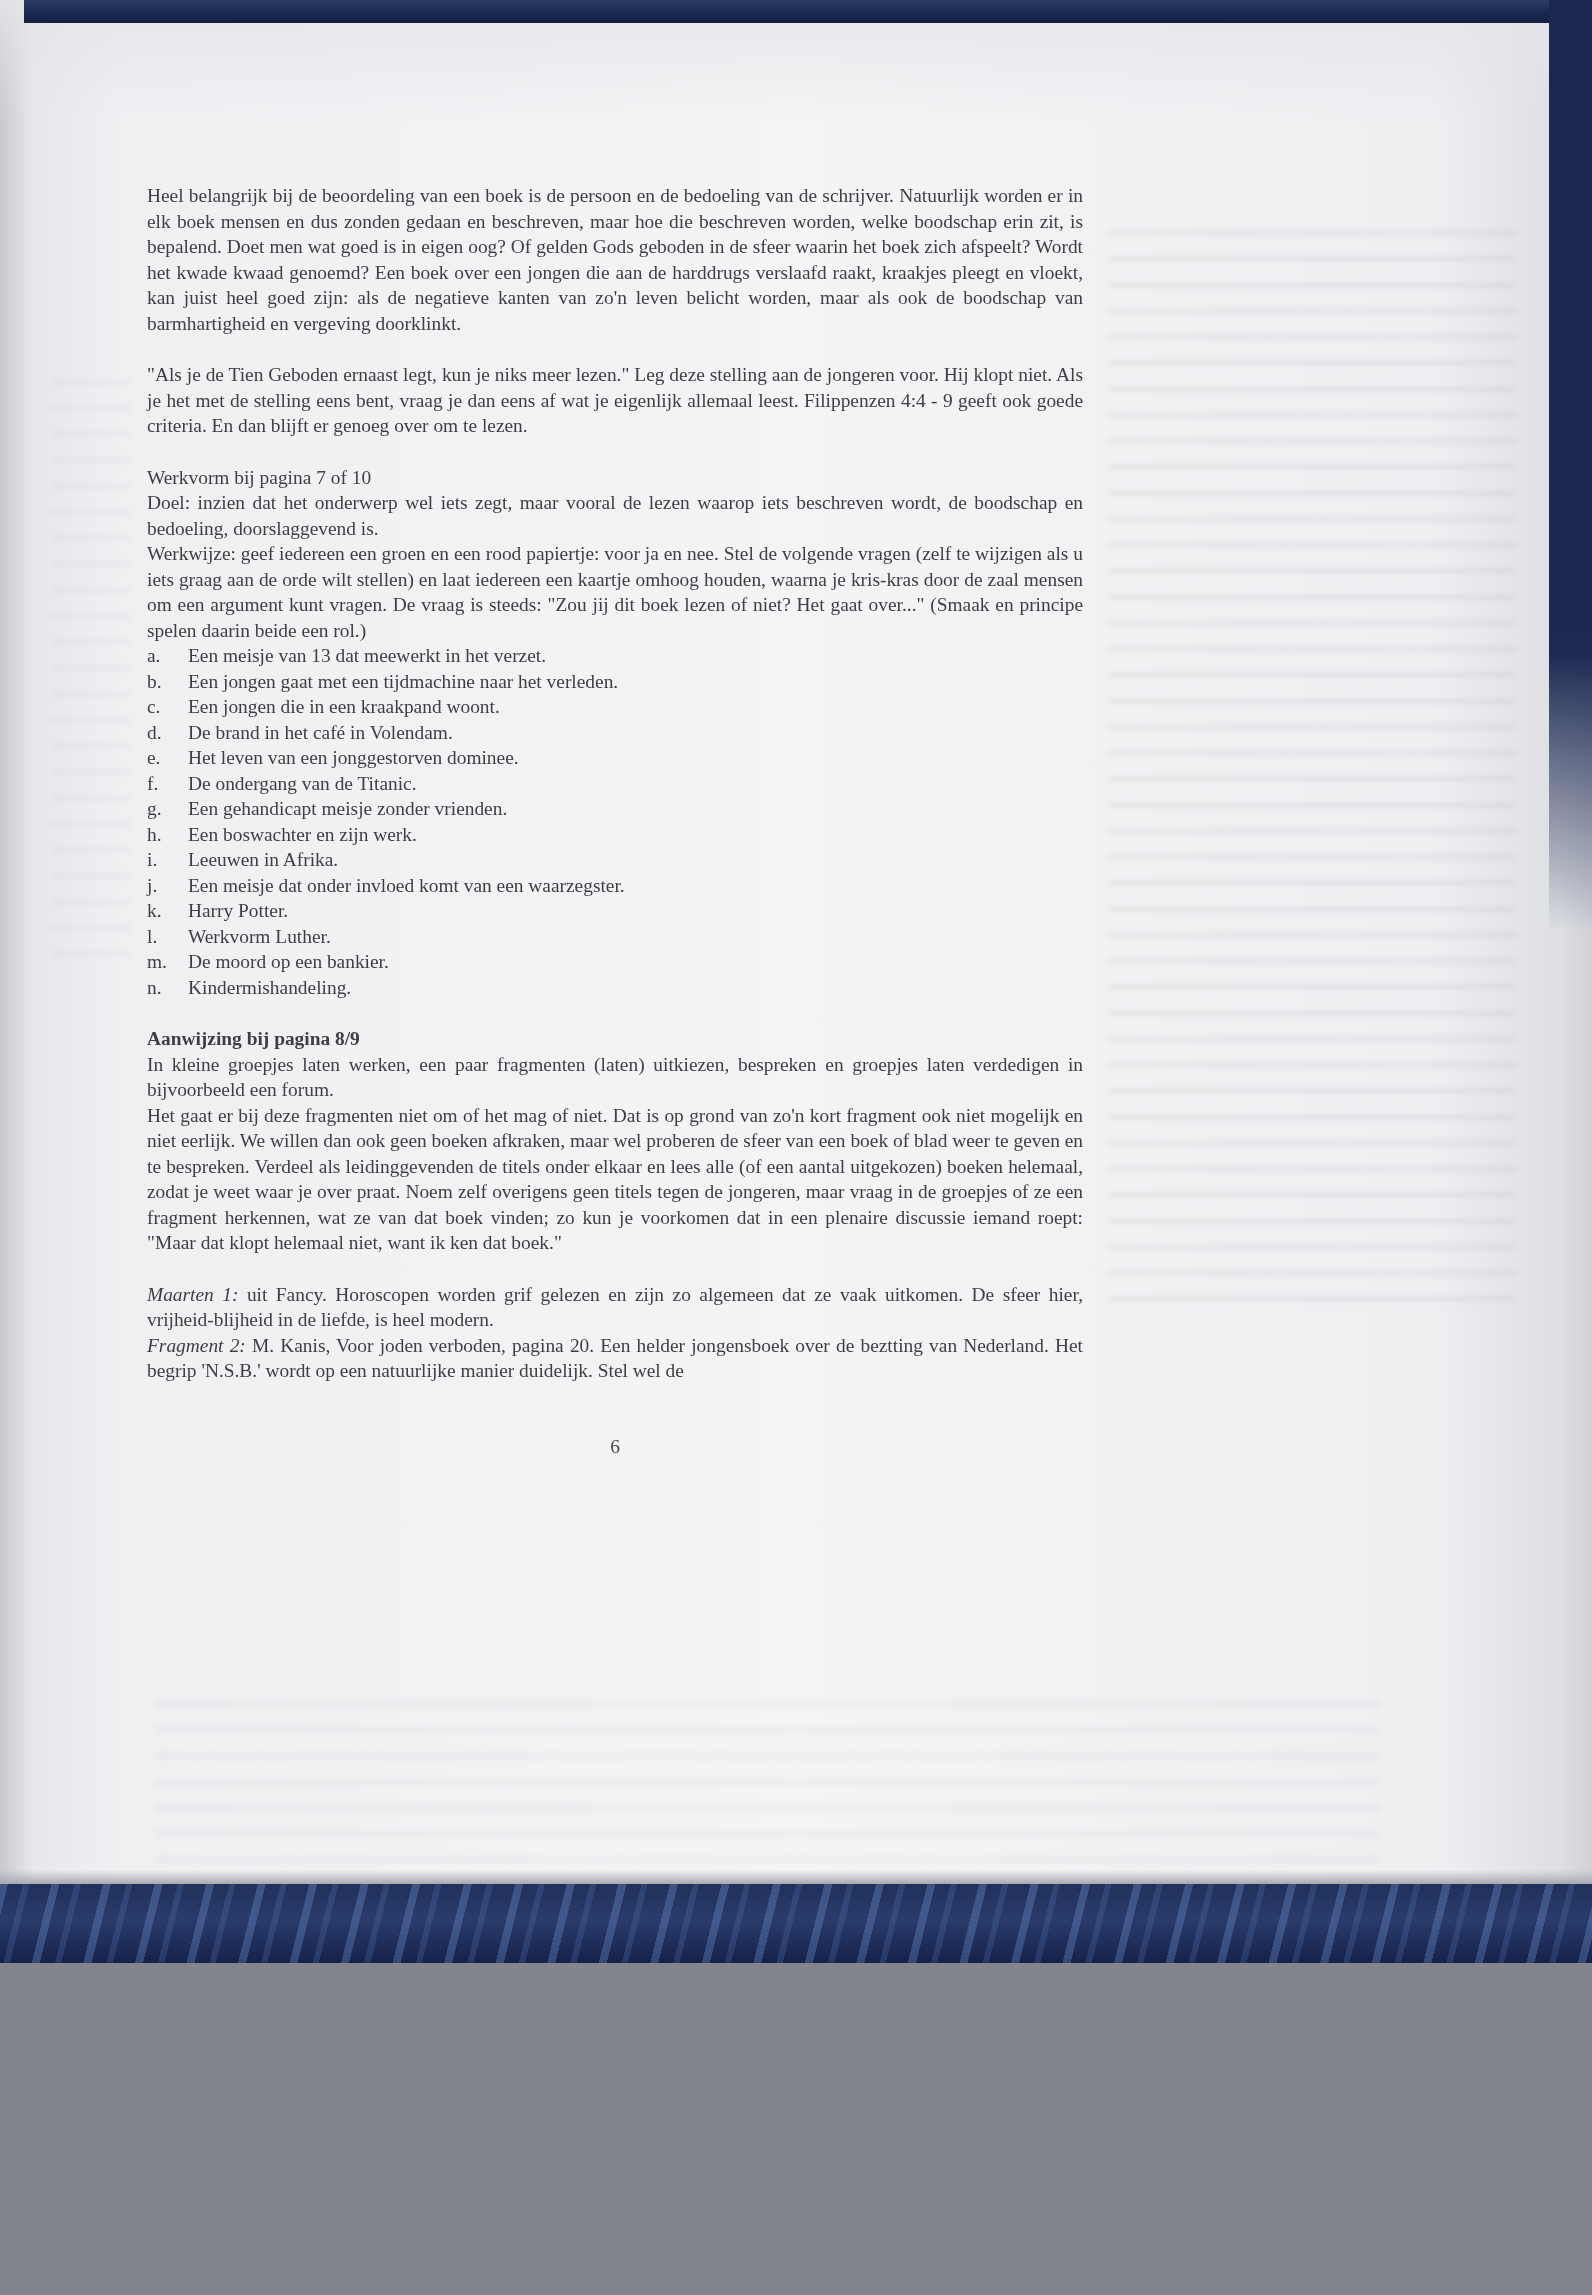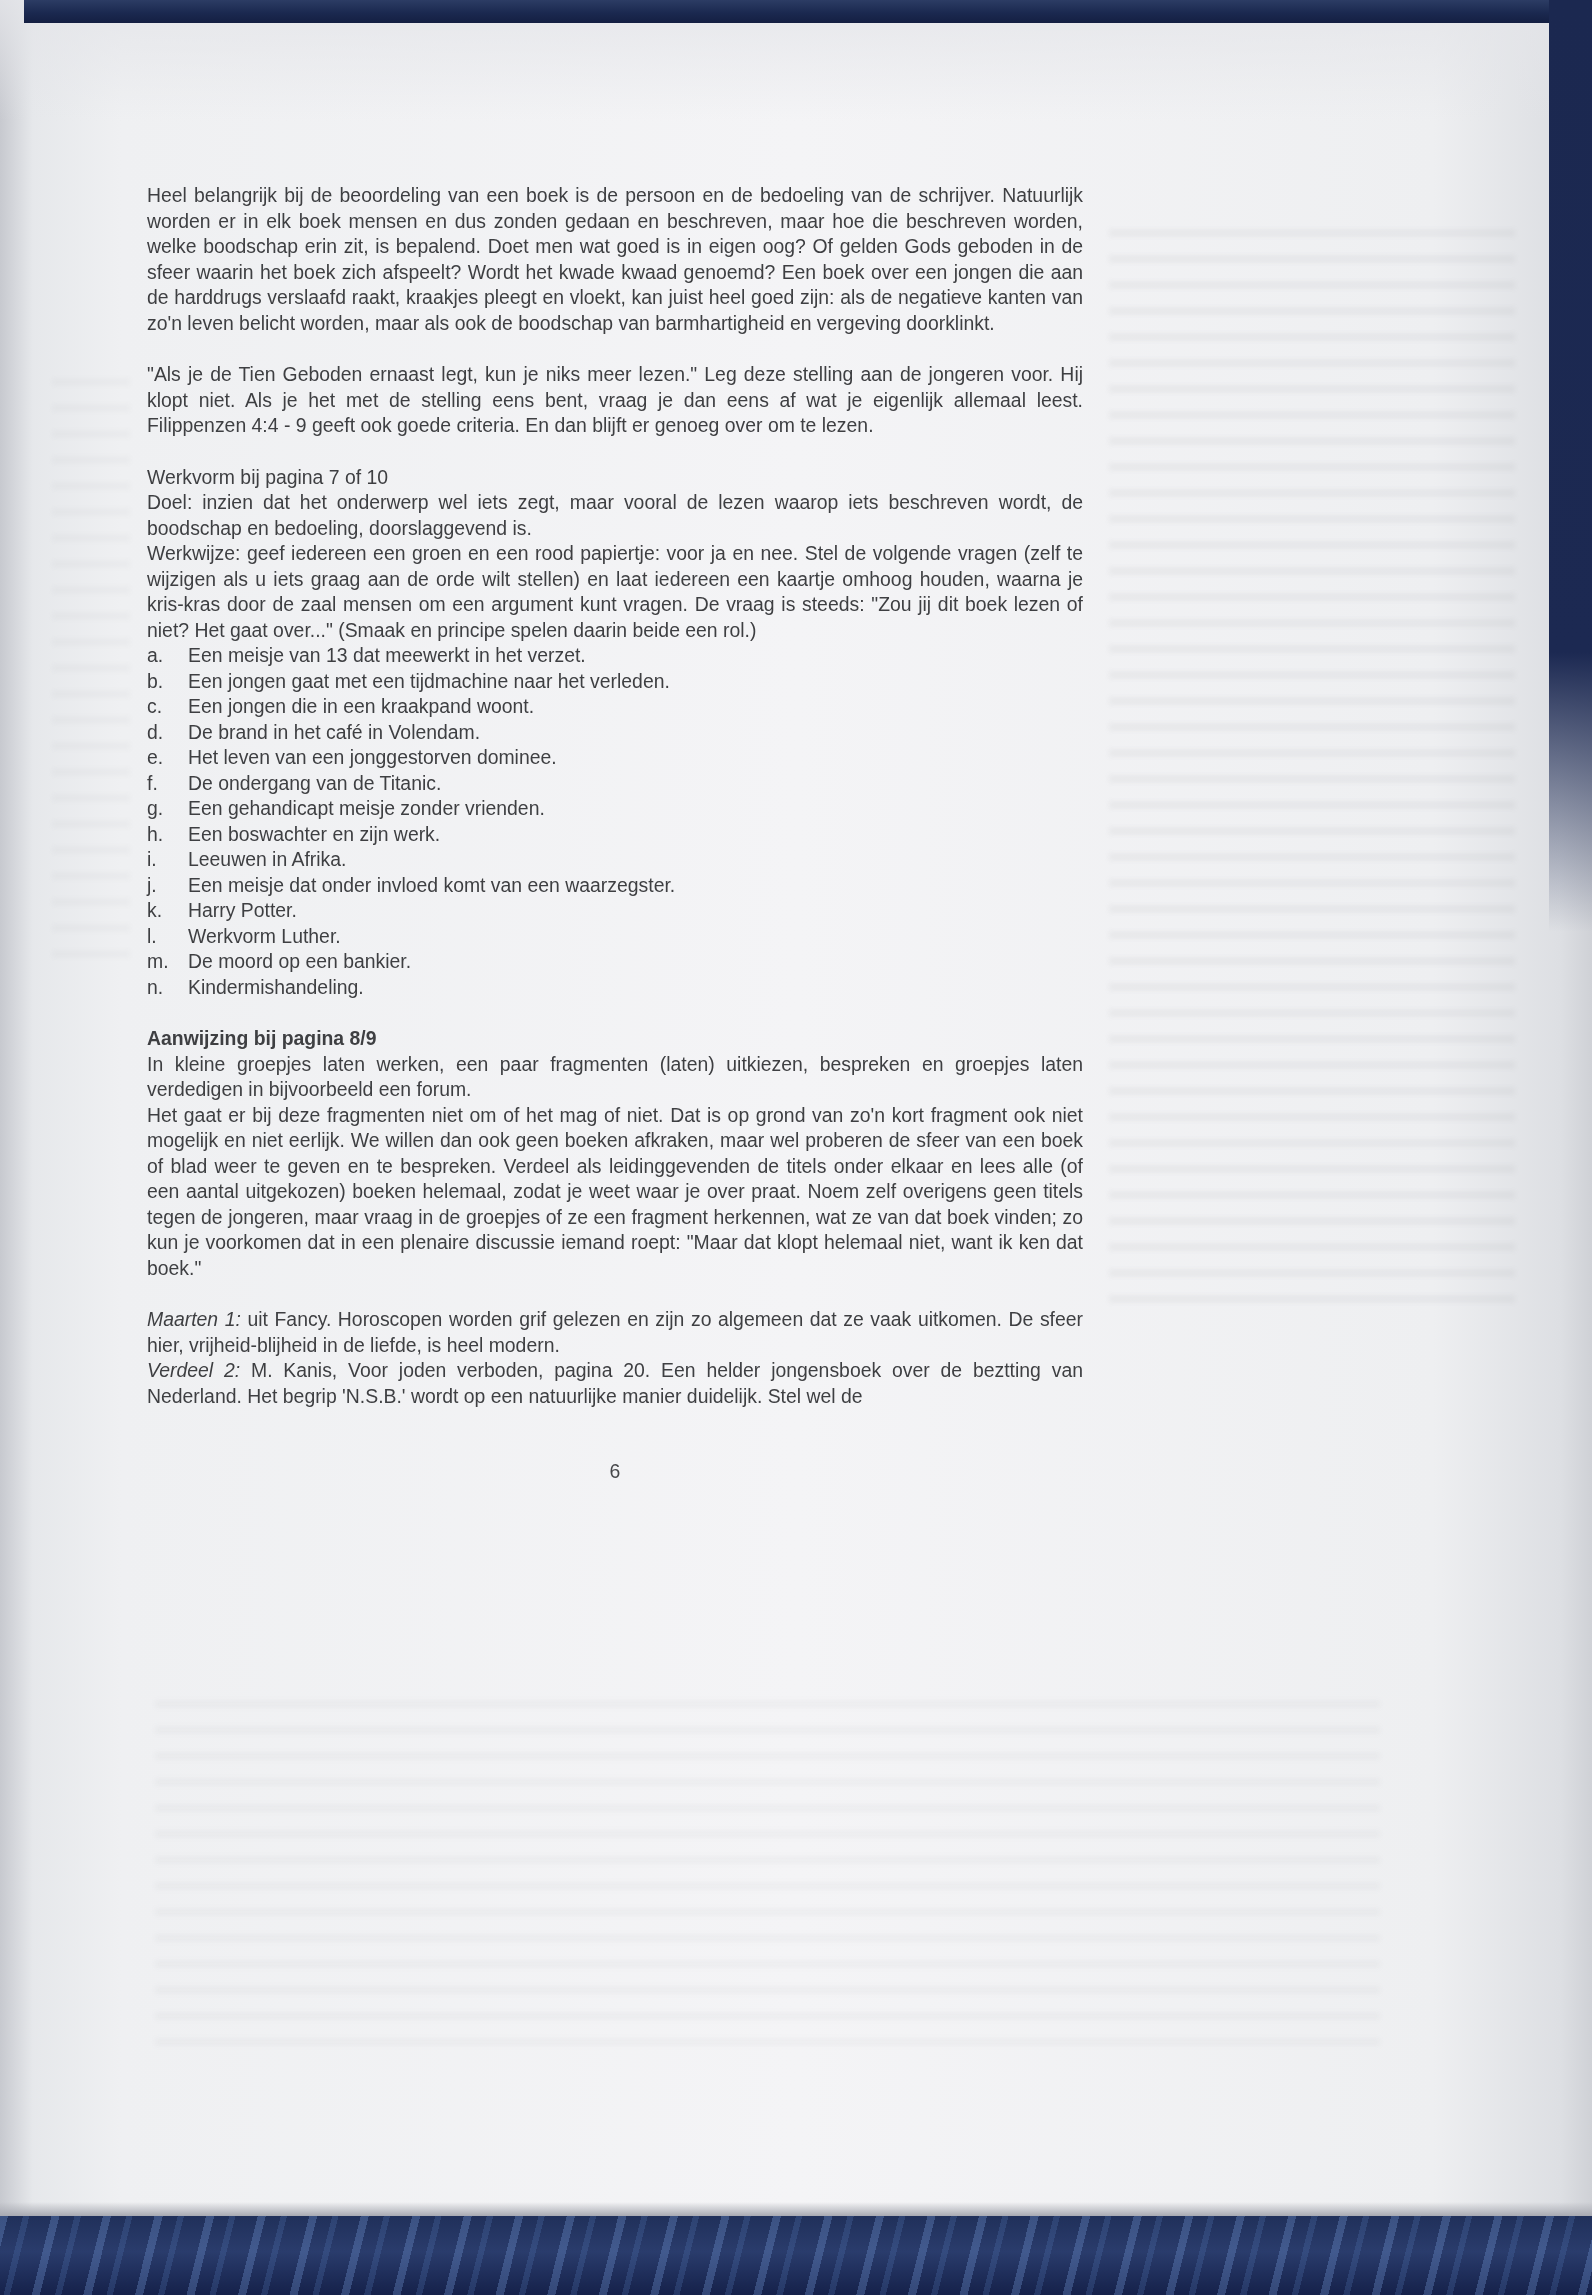--- a/index.html
+++ b/index.html
@@ -1,22 +1,22 @@
 <!DOCTYPE html>
 <html style="font-size:14px"><head>
 <meta charset="utf-8">
 <style>
   html, body { margin: 0; padding: 0; background: #83858d; }
 
   .scan {
     position: relative;
     width: 1592px;
-    height: 2295px;
+    height: 1963px;
     overflow: hidden;
-    font-family: Liberation Sans, sans-serif;
+    font-family: Liberation Serif, serif;
     background:
       linear-gradient(180deg, rgba(228,229,233,0.85) 0px, rgba(242,243,245,0) 121px),
       linear-gradient(90deg, #c7c9cf 0px, #e6e8eb 33px, #eff0f2 121px, #f4f4f6 50%, #eeeff1 90%, #dddfe3 98%, #cfd1d6 100%);
   }
 
   
   .top-bar {
     position: absolute;
     left: 24px; right: 0; top: 0; height: 23px;
     background: linear-gradient(180deg, #2c3c64 0%, #1b2950 55%, #141f42 100%);
@@ -179,21 +179,21 @@
 
     <p class="bold">Aanwijzing bij pagina 8/9</p>
     <p>In kleine groepjes laten werken, een paar fragmenten (laten) uitkiezen, bespreken en groepjes laten verdedigen in bijvoorbeeld een forum.</p>
     <p class="gap">Het gaat er bij deze fragmenten niet om of het mag of niet. Dat is op grond van zo'n kort fragment ook niet mogelijk en niet eerlijk. We willen dan ook geen boeken afkraken, maar wel proberen de sfeer van een boek of blad weer te geven en te bespreken. Verdeel als leidinggevenden de titels onder elkaar en lees alle (of een aantal uitgekozen) boeken helemaal, zodat je weet waar je over praat. Noem zelf overigens geen titels tegen de jongeren, maar vraag in de groepjes of ze een fragment herkennen, wat ze van dat boek vinden; zo kun je voorkomen dat in een plenaire discussie iemand roept: "Maar dat klopt helemaal niet, want ik ken dat boek."</p>
 
     <p>
       <span class="frag-label">Maarten 1:</span>
       <span>uit Fancy. Horoscopen worden grif gelezen en zijn zo algemeen dat ze vaak uitkomen. De sfeer hier, vrijheid-blijheid in de liefde, is heel modern.</span>
     </p>
     <p>
-      <span class="frag-label">Verdeel 2:</span>
+      <span class="frag-label">Fragment 2:</span>
       <span>M. Kanis, Voor joden verboden, pagina 20. Een helder jongensboek over de beztting van Nederland. Het begrip 'N.S.B.' wordt op een natuurlijke manier duidelijk. Stel wel de</span>
     </p>
 
     <div class="pagenum">6</div>
 
   </div>
 </div>
 
 
 </body></html>

